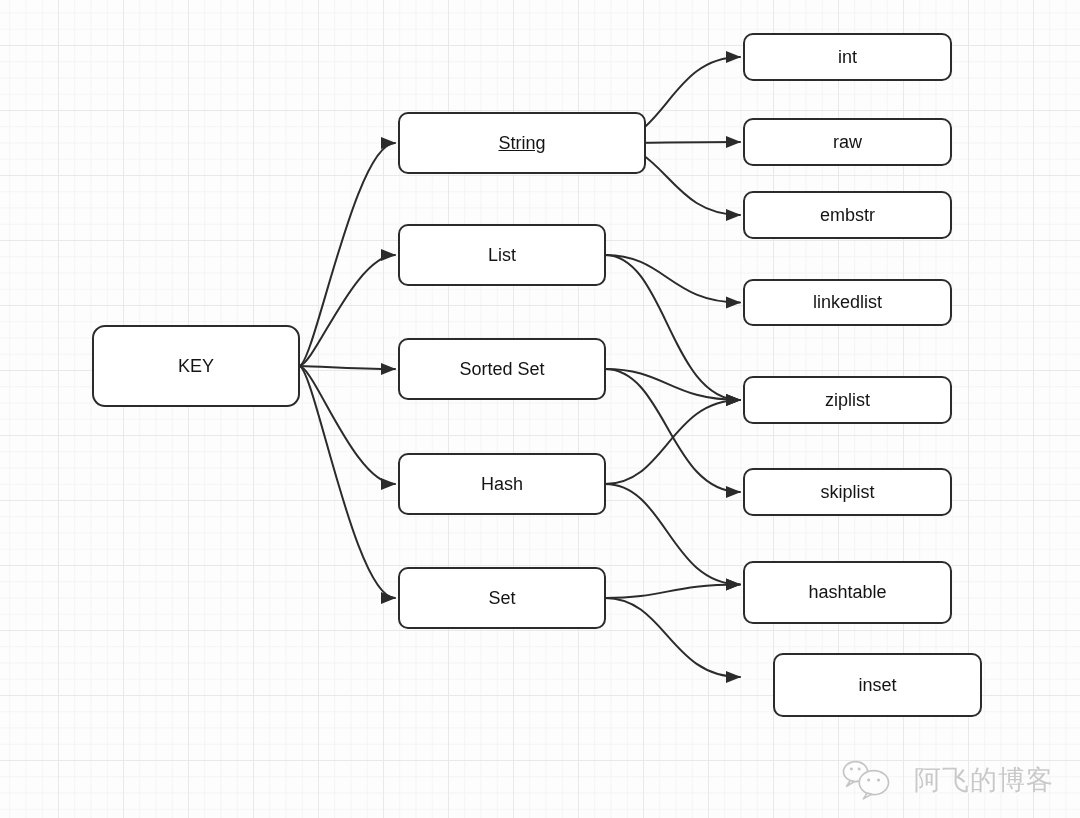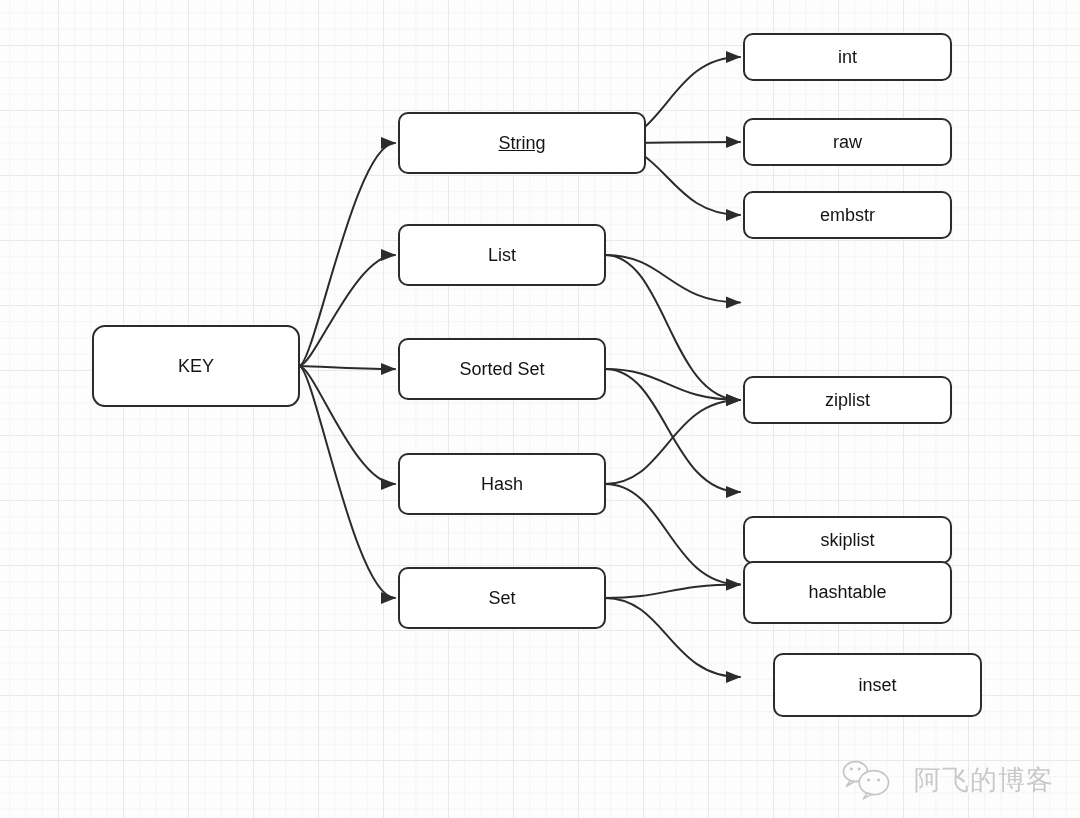--- a/index.html
+++ b/index.html
@@ -113,17 +113,18 @@
   </div>
 <div class="node node-root" style="left: 92px; top: 325px; width: 208px; height: 82px;">KEY</div>
     <div class="node" style="left: 398px; top: 112px; width: 248px; height: 62px; text-decoration: underline;">String</div>
     <div class="node" style="left: 398px; top: 224px; width: 208px; height: 62px;">List</div>
     <div class="node" style="left: 398px; top: 338px; width: 208px; height: 62px;">Sorted Set</div>
     <div class="node" style="left: 398px; top: 453px; width: 208px; height: 62px;">Hash</div>
     <div class="node" style="left: 398px; top: 567px; width: 208px; height: 62px;">Set</div>
     <div class="node" style="left: 743px; top: 33px; width: 209px; height: 48px;">int</div>
     <div class="node" style="left: 743px; top: 118px; width: 209px; height: 48px;">raw</div>
     <div class="node" style="left: 743px; top: 191px; width: 209px; height: 48px;">embstr</div>
+    <div class="node" style="left: 743px; top: 279px; width: 209px; height: 47px;">linkedlist</div>
     <div class="node" style="left: 743px; top: 376px; width: 209px; height: 48px;">ziplist</div>
-    <div class="node" style="left: 743px; top: 468px; width: 209px; height: 48px; margin-top: 48px;">skiplist</div>
+    <div class="node" style="left: 743px; top: 468px; width: 209px; height: 48px;">skiplist</div>
     <div class="node" style="left: 743px; top: 561px; width: 209px; height: 63px;">hashtable</div>
     <div class="node" style="left: 743px; top: 653px; width: 209px; height: 64px; margin-left: 30px;">inset</div>
   </div>
 
 </body></html>

